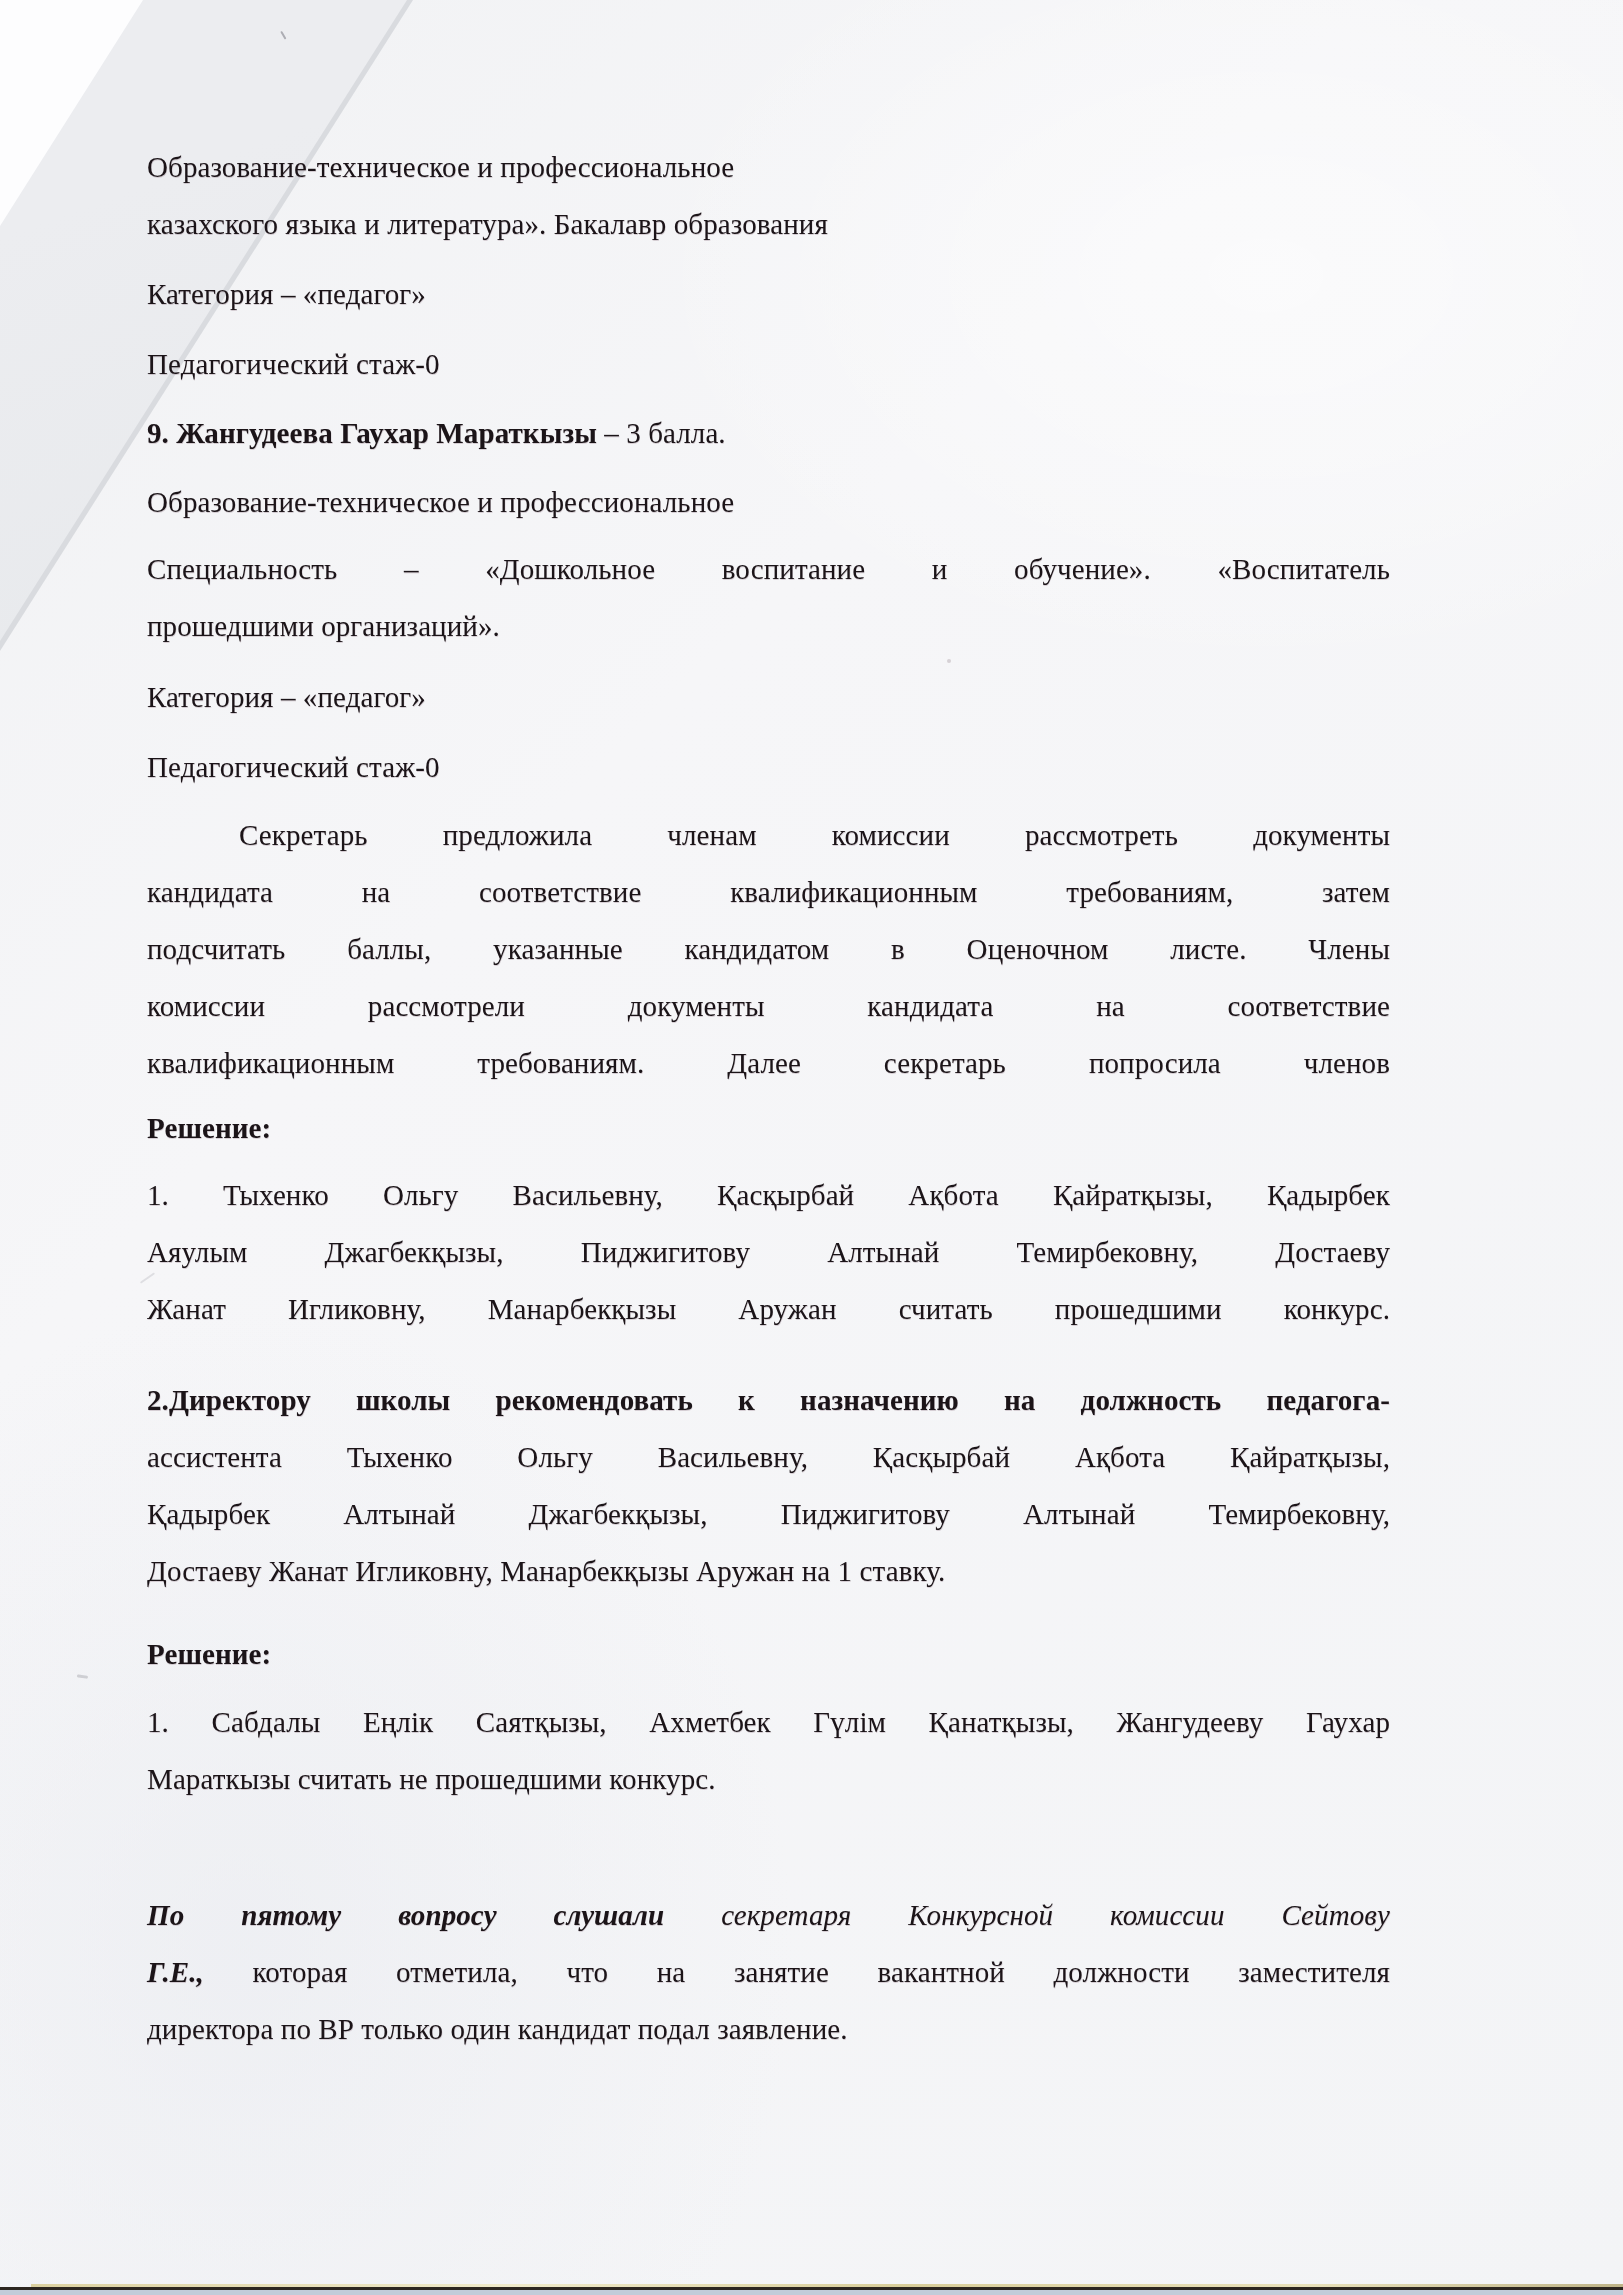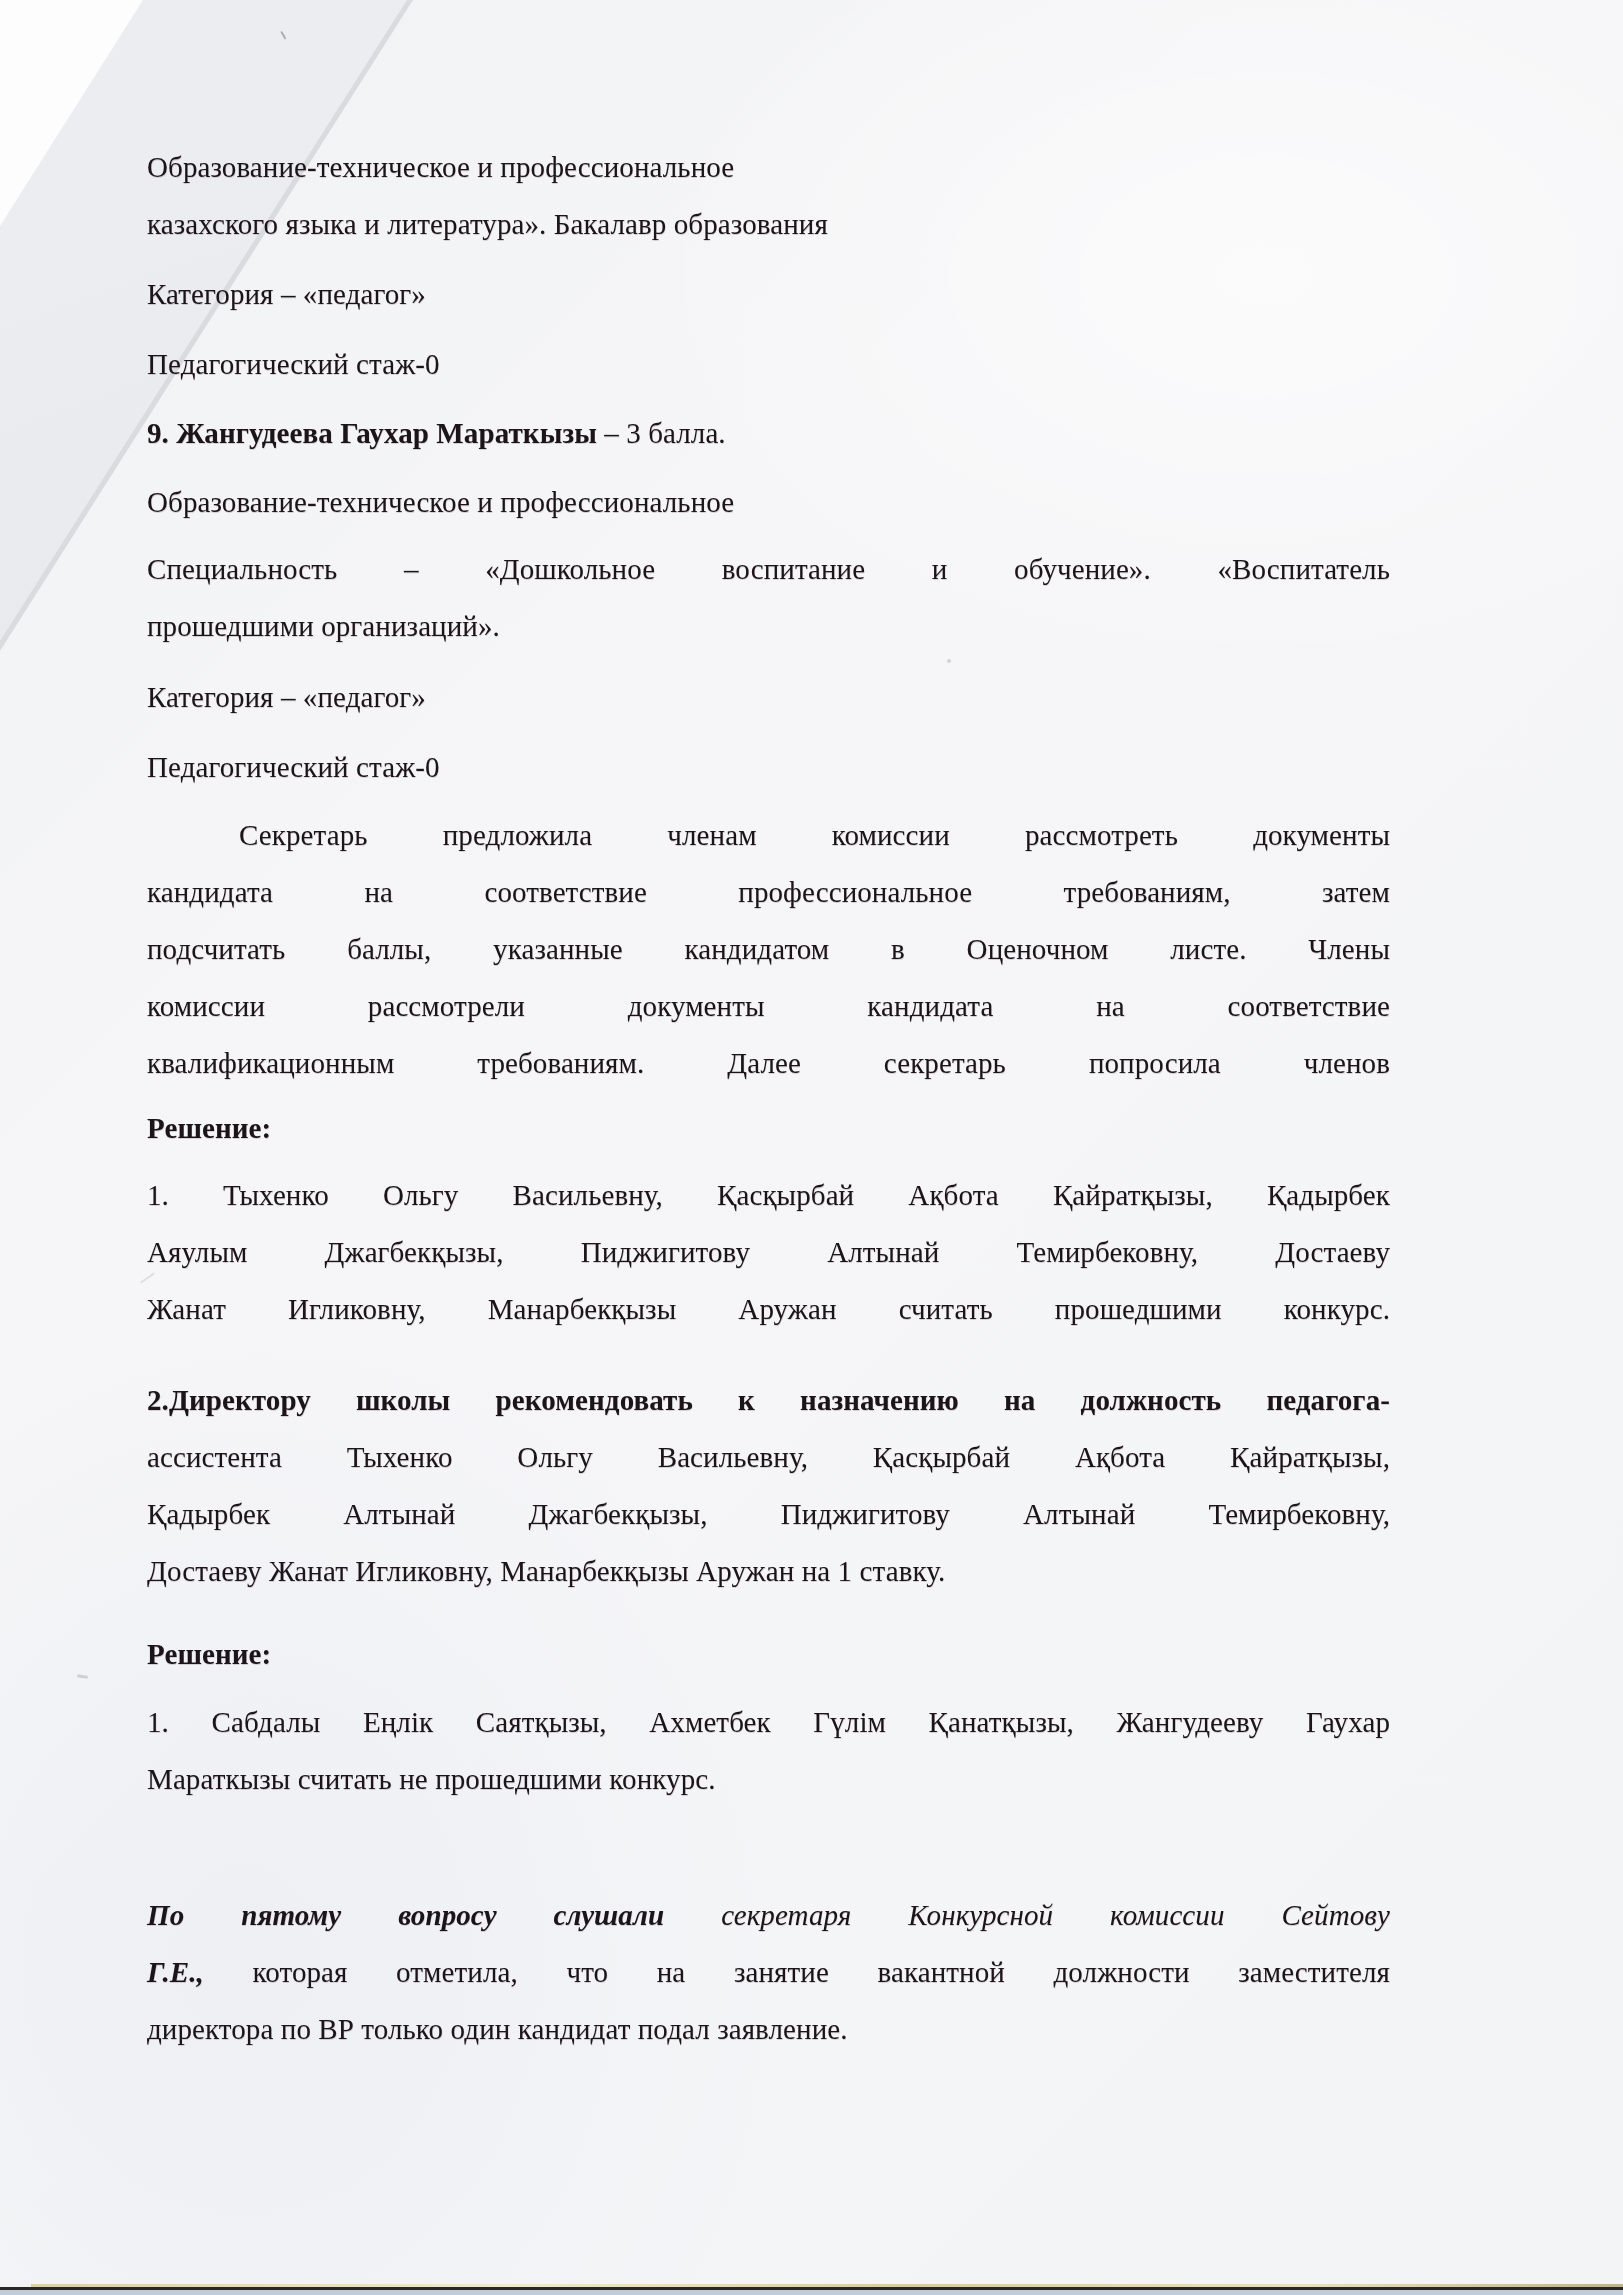--- a/index.html
+++ b/index.html
@@ -127,21 +127,21 @@
     <div class="ln mt18">
       <span class="b">9. Жангудеева Гаухар Мараткызы</span><span> – 3 балла.</span>
     </div>
     <div class="ln mt18">Образование-техническое и профессиональное</div>
     <div class="ln just mt16">Специальность – «Дошкольное воспитание и обучение». «Воспитатель</div>
     <div class="ln">прошедшими организаций».</div>
     <div class="ln mt22">Категория – «педагог»</div>
     <div class="ln mt20">Педагогический стаж-0</div>
 
     <div class="ln just indent mt16">Секретарь предложила членам комиссии рассмотреть документы</div>
-    <div class="ln just">кандидата на соответствие профессиональное требованиям, затем</div>
+    <div class="ln just">кандидата на соответствие квалификационным требованиям, затем</div>
     <div class="ln just">подсчитать баллы, указанные кандидатом в Оценочном листе. Члены</div>
     <div class="ln just">комиссии рассмотрели документы кандидата на соответствие</div>
     <div class="ln just">квалификационным требованиям. Далее секретарь попросила членов</div>
 
     <div class="ln b mt12">Решение:</div>
     <div class="ln just mt16">1. Тыхенко Ольгу Васильевну,  Қасқырбай Ақбота Қайратқызы, Қадырбек</div>
     <div class="ln just">Аяулым Джагбекқызы, Пиджигитову Алтынай Темирбековну, Достаеву</div>
     <div class="ln just">Жанат Игликовну, Манарбекқызы Аружан  считать прошедшими конкурс.</div>
     <div class="ln just mt52">2.Директору школы рекомендовать к назначению на должность педагога-</div>
     <div class="ln just">ассистента Тыхенко Ольгу Васильевну,  Қасқырбай Ақбота Қайратқызы,</div>

